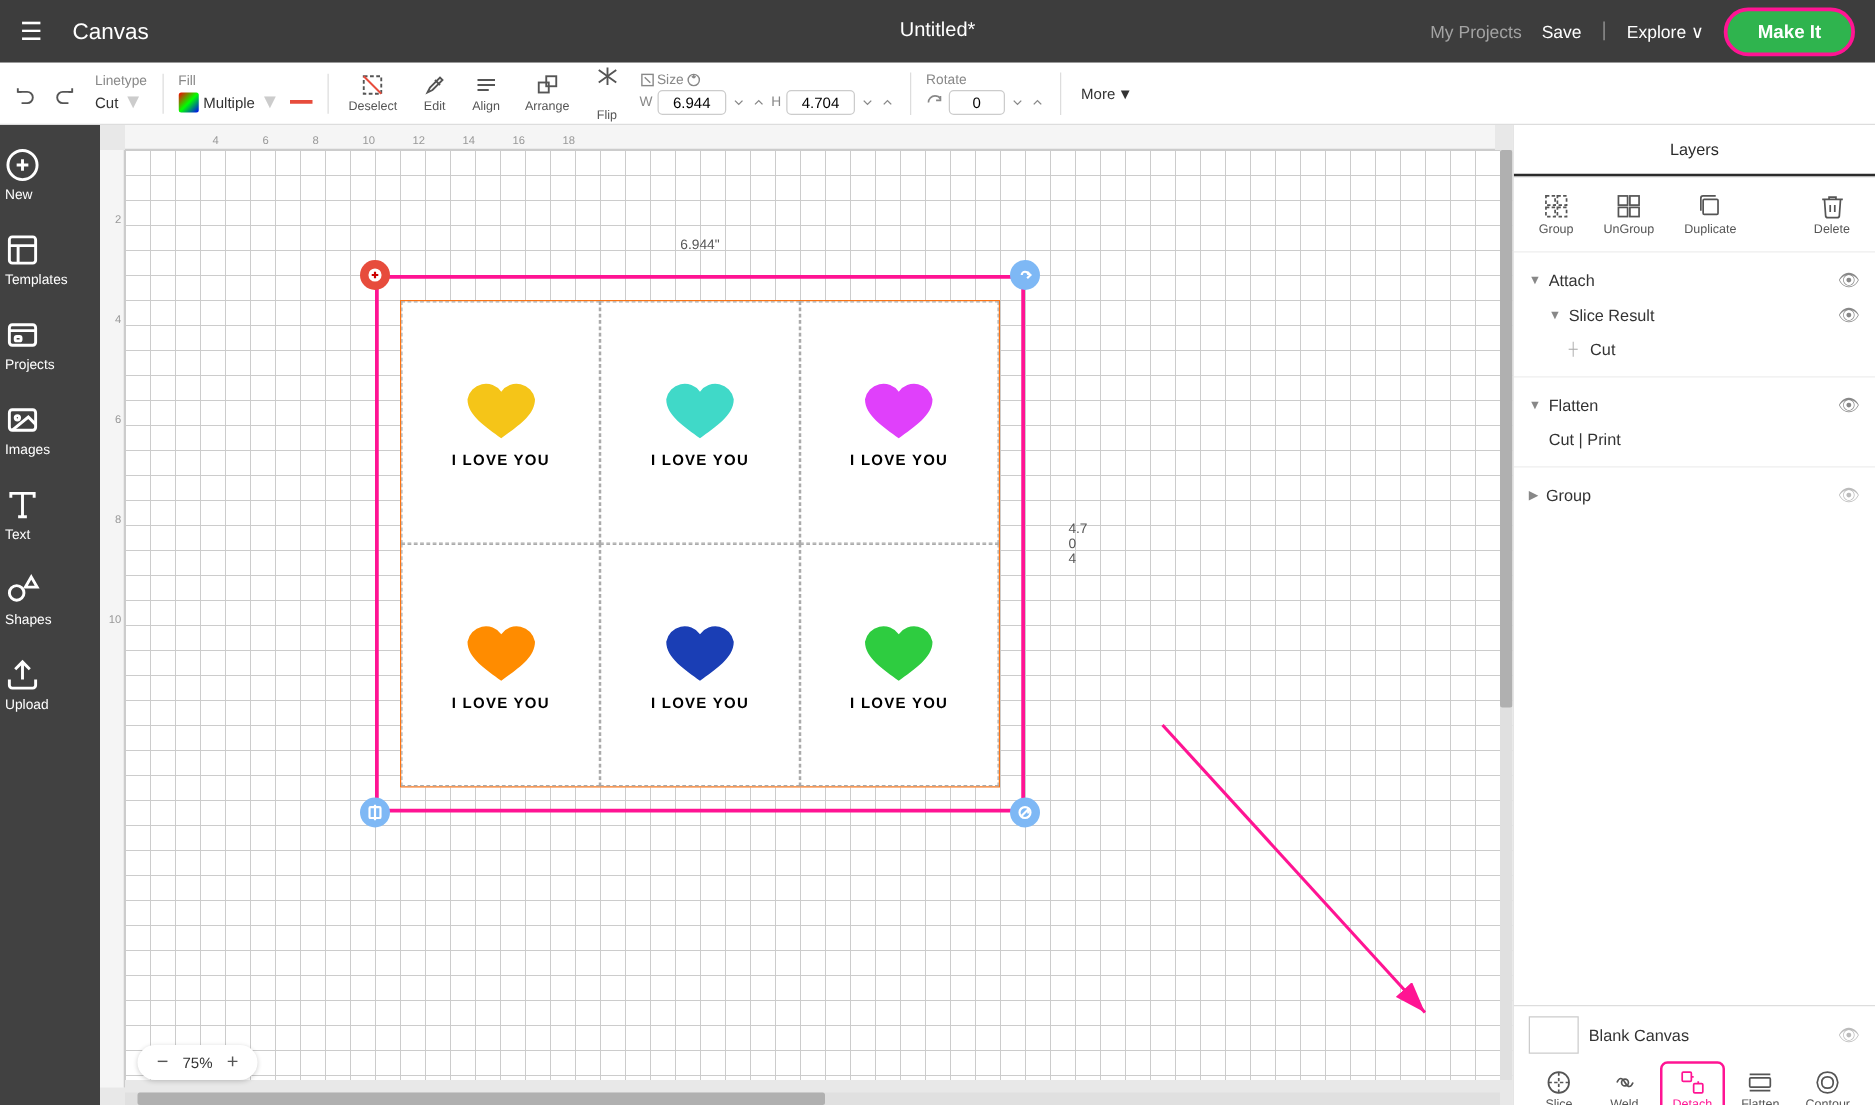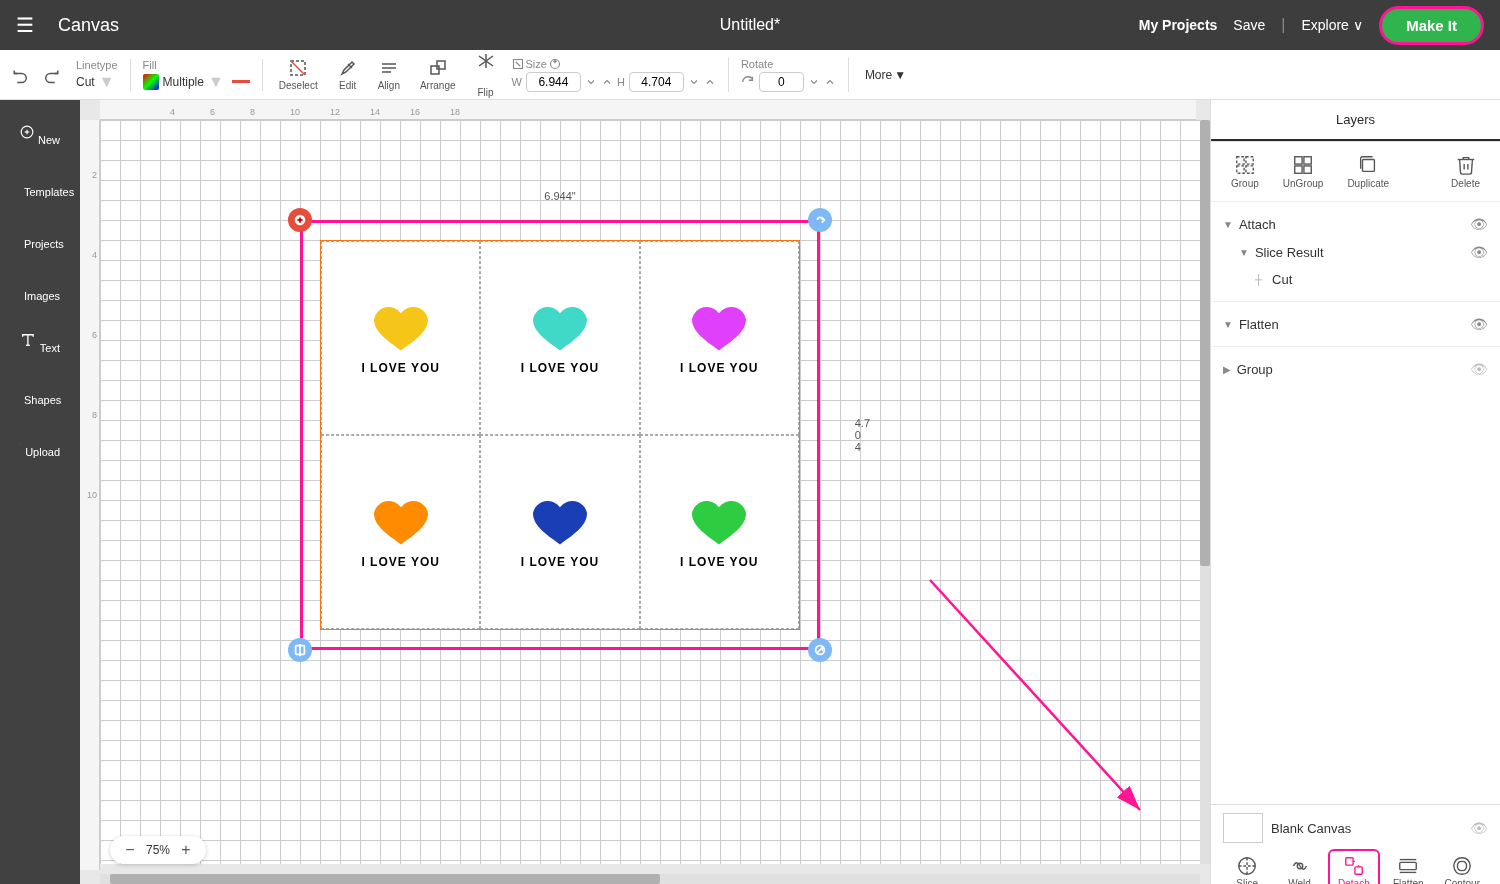--- a/index.html
+++ b/index.html
@@ -13,21 +13,21 @@
       align-items: center;
       padding: 0 16px;
       gap: 16px;
       flex-shrink: 0;
       z-index: 100;
     }
     .navbar-hamburger { color: white; font-size: 20px; cursor: pointer; }
     .navbar-title { color: white; font-size: 18px; font-weight: 500; margin-right: auto; margin-left: 8px; }
     .navbar-center { position: absolute; left: 50%; transform: translateX(-50%); color: white; font-size: 16px; }
     .navbar-right { display: flex; align-items: center; gap: 16px; margin-left: auto; }
-    .navbar-link { color: #ffffff; font-size: 14px; cursor: pointer; text-decoration: none; font-weight: bold; }
+    .navbar-link { color: #a3a3a3; font-size: 14px; cursor: pointer; text-decoration: none; }
     .navbar-save { color: white; font-size: 14px; cursor: pointer; }
     .navbar-divider { color: #888; }
     .navbar-explore { display: flex; align-items: center; gap: 4px; color: white; font-size: 14px; cursor: pointer; }
     .make-it-btn {
       background: #2fb44e;
       color: white;
       border: 3px solid #ff1493;
       border-radius: 24px;
       padding: 8px 24px;
       font-size: 15px;
@@ -65,24 +65,24 @@
       display: flex;
       flex-direction: column;
       align-items: center;
       padding-top: 8px;
       gap: 4px;
       flex-shrink: 0;
       z-index: 50;
     }
     .sidebar-item {
       display: flex;
-      flex-direction: row;
-      align-items: flex-end;
+      flex-direction: column;
+      align-items: flex-start;
       gap: 4px;
-      padding: 10px 20px;
+      padding: 10px 4px;
       cursor: pointer;
       color: white;
       width: 100%;
       border-radius: 6px;
       transition: background 0.2s;
     }
     .sidebar-item svg { width: 28px; height: 28px; }
     .sidebar-label { font-size: 11px; color: white; text-align: center; }
 
     
@@ -736,20 +736,23 @@
       </div>
 
       <div class="layer-separator"></div>
 
       <div class="layer-group">
         <div class="layer-item">
           <span class="layer-arrow">▼</span>
           <span class="layer-name">Flatten</span>
           <span class="layer-eye">👁</span>
         </div>
+        <div class="layer-item layer-indent">
+          <span class="layer-name">Cut | Print</span>
+        </div>
       </div>
 
       <div class="layer-separator"></div>
 
       <div class="layer-group">
         <div class="layer-item">
           <span class="layer-arrow">▶</span>
           <span class="layer-name">Group</span>
           <span class="layer-eye" style="color:#bbb;">👁</span>
         </div>

